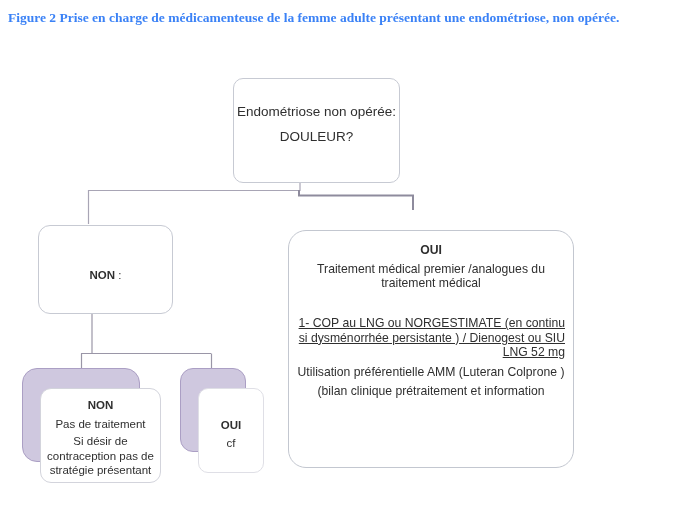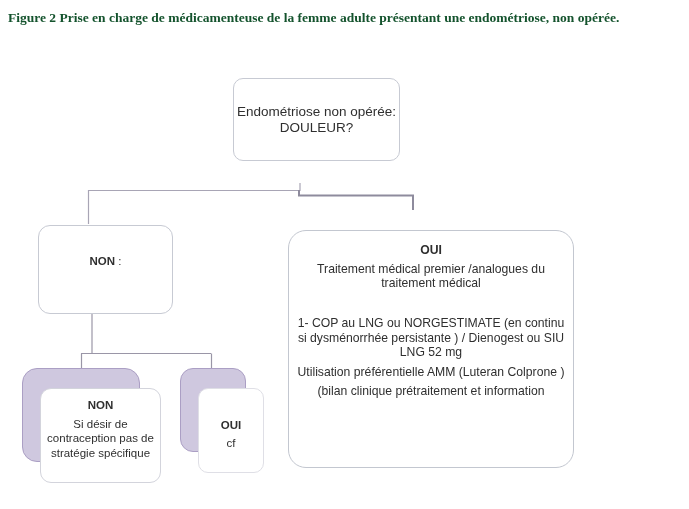--- a/index.html
+++ b/index.html
@@ -2,35 +2,35 @@
 <html><head>
 <meta charset="utf-8">
 <style>
   html,body{margin:0;padding:0;background:#ffffff;}
   .canvas{
     position:relative;width:689px;height:509px;background:#ffffff;overflow:hidden;
     font-family:"Liberation Sans",sans-serif;color:#2f2f2f;
   }
   .caption{
     position:absolute;left:8px;top:10px;width:672px;
-    font-family:"Liberation Serif",serif;font-weight:bold;font-size:13.5px;color:#14532d;
+    font-family:"Liberation Serif",serif;font-weight:bold;font-size:13.5px;color:#3b82f6;
   }
   .connectors{position:absolute;left:0;top:0;pointer-events:none;}
   .box{position:absolute;background:#ffffff;border:1px solid #c7cad3;box-sizing:border-box;text-align:center;}
-  .node-root{left:233px;top:78px;width:167px;height:83px;border-radius:10px;
+  .node-root{left:233px;top:78px;width:167px;height:105px;border-radius:10px;
     font-size:13.5px;padding-top:25px;line-height:1.22;}
-  .node-root .q{}
+  .node-root .q{margin-top:9px;}
   .node-infertility{left:38px;top:225px;width:135px;height:89px;border-radius:12px;
-    font-size:11.5px;padding-top:27px;line-height:1.5;}
+    font-size:11.5px;padding-top:41px;line-height:1.5;}
   .node-treatment{left:288px;top:230px;width:286px;height:238px;border-radius:18px;
     border-color:#c3c7d0;font-size:12.2px;line-height:1.2;padding:12px 8px 0 8px;}
   .node-treatment p{margin:0 0 5px 0;}
   .node-treatment .t{font-weight:bold;margin-bottom:4px;}
   .node-treatment .gap{margin-top:25px;}
-  .u{}
+  .u{text-decoration:underline;text-align:right;}
   .purple{position:absolute;background:#cfc8df;border:1px solid #ab9fc4;box-sizing:border-box;}
   .purple-left{left:22px;top:368px;width:118px;height:94px;border-radius:15px;}
   .purple-right{left:180px;top:368px;width:66px;height:84px;border-radius:13px;}
   .node-no-treatment{left:40px;top:388px;width:121px;height:95px;border-radius:11px;
     border-color:#d3d4dc;font-size:11.5px;line-height:1.27;padding-top:9px;}
   .node-no-treatment .t{font-weight:bold;margin-bottom:4px;}
   .node-no-treatment p{margin:0 0 3px 0;}
   .node-yes-cf{left:198px;top:388px;width:66px;height:85px;border-radius:10px;
     border-color:#dfdfe6;font-size:11.5px;padding-top:28px;line-height:1.55;}
   .node-yes-cf .t{font-weight:bold;}
@@ -71,21 +71,22 @@
     <p class="t">OUI</p>
     <p>Traitement médical  premier /analogues du traitement médical</p>
     <p class="gap u">1- COP au LNG ou NORGESTIMATE (en continu si dysménorrhée persistante ) / Dienogest ou SIU LNG  52 mg</p>
     <p>Utilisation préférentielle AMM (Luteran Colprone )</p>
     <p>(bilan clinique prétraitement et information</p>
   </div>
 
   <div class="purple purple-left"></div>
   <div class="box node-no-treatment">
     <p class="t">NON</p>
-    <p>Si désir de contraception pas de stratégie spécifique</p>
+    <p>Pas de traitement</p>
+    <p>Si désir de contraception pas de stratégie présentant</p>
   </div>
 
   <div class="purple purple-right"></div>
   <div class="box node-yes-cf">
     <div class="t">OUI</div>
     <div>cf</div>
   </div>
 
 </div>
 

